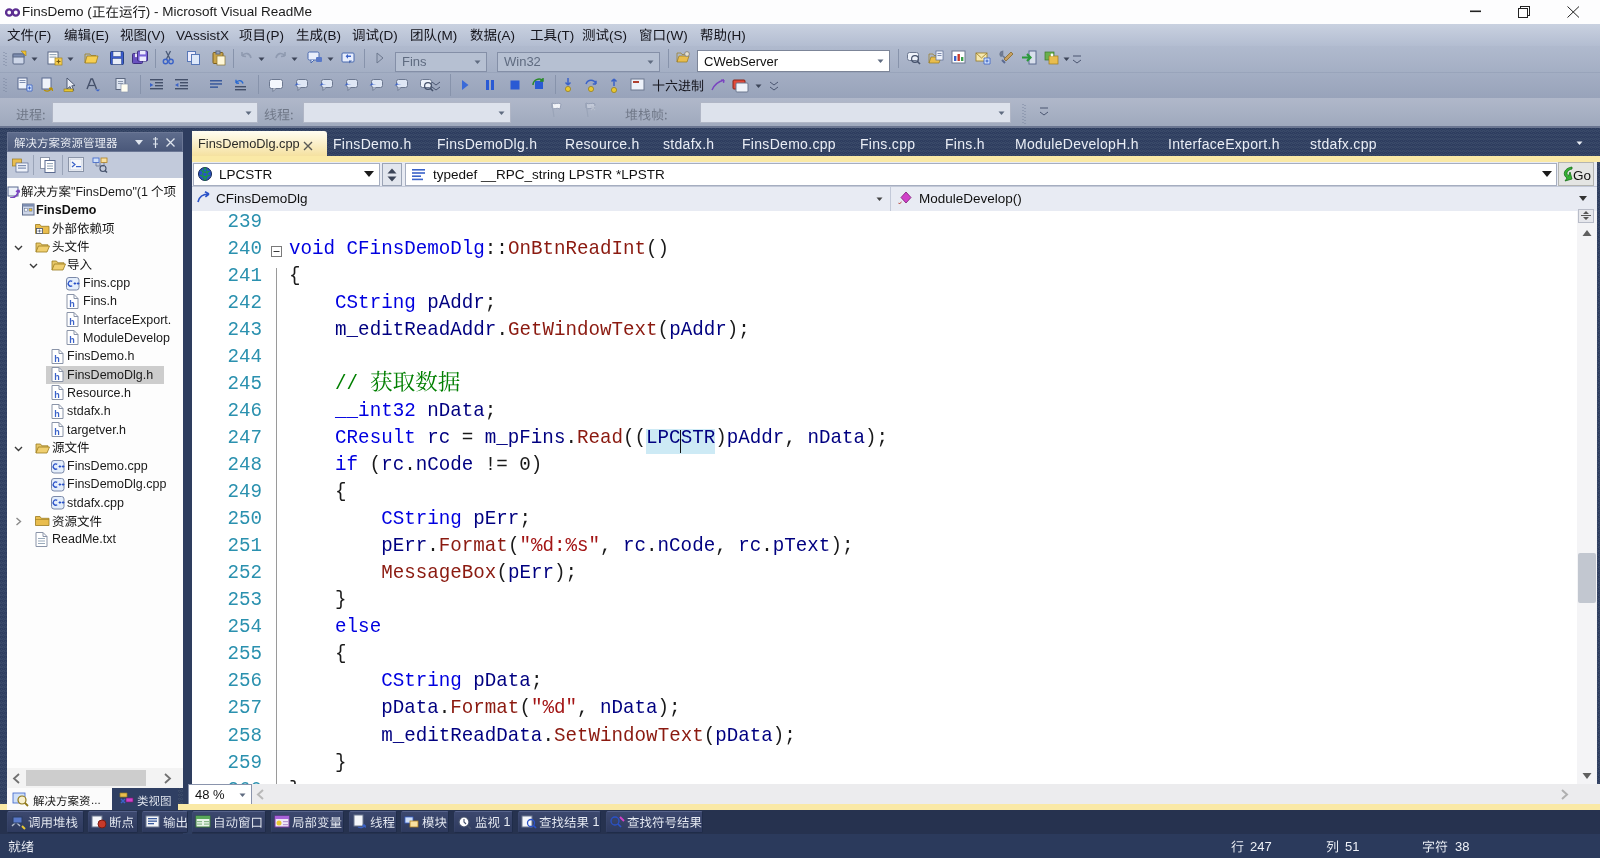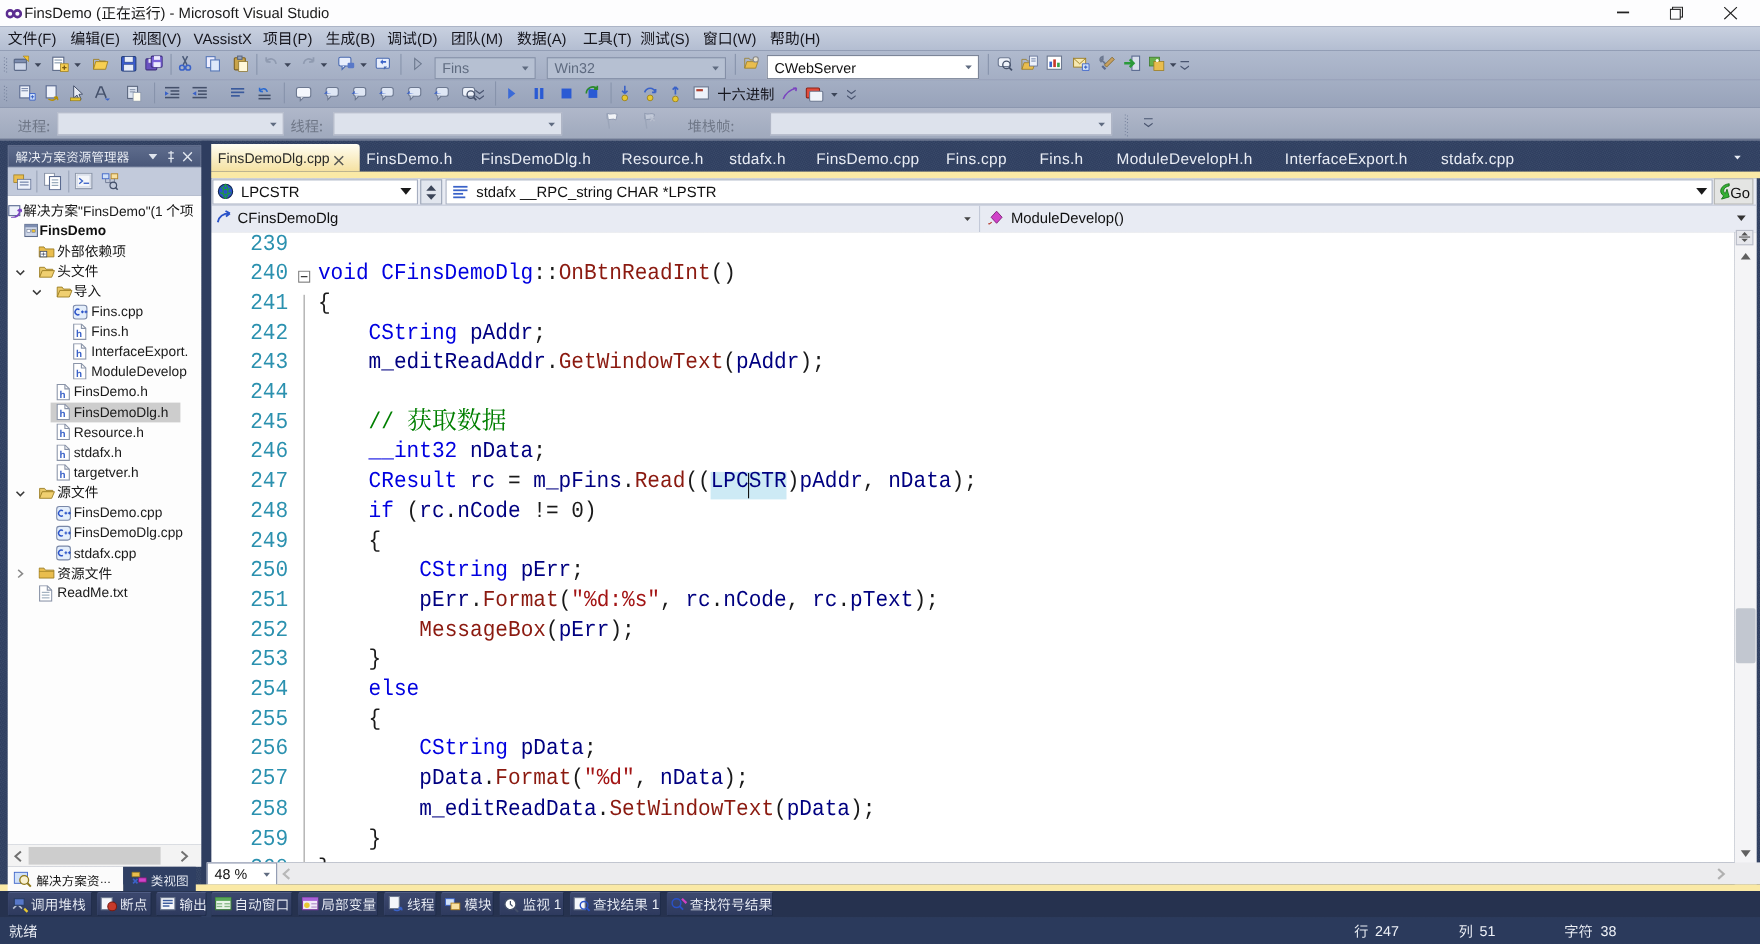--- a/index.html
+++ b/index.html
@@ -105,21 +105,21 @@
         <circle cx="10.8" cy="6.5" r="3.1"></circle>
       </g>
     </svg>
 <div style="position:absolute;left:22.0px;top:5.07px;font:13.50px 'Liberation Sans';line-height:13.50px;color:#1a1a1a;white-space:pre;">FinsDemo (</div>
 <svg style="position:absolute;left:91.8px;top:4.6px;" width="54.00" height="13.50" viewBox="0 -880 4000 1000" fill="#1a1a1a">
       <use href="#q0" x="0"></use>
       <use href="#q1" x="1000"></use>
       <use href="#q2" x="2000"></use>
       <use href="#q3" x="3000"></use>
     </svg>
-<div style="position:absolute;left:145.8px;top:5.07px;font:13.50px 'Liberation Sans';line-height:13.50px;color:#1a1a1a;white-space:pre;">) - Microsoft Visual Studio</div>
+<div style="position:absolute;left:145.8px;top:5.07px;font:13.50px 'Liberation Sans';line-height:13.50px;color:#1a1a1a;white-space:pre;">) - Microsoft Visual ReadMe</div>
 <svg style="position:absolute;left:1470px;top:10px;" width="12" height="3" viewBox="0 0 12 3">
       <rect width="11" height="1.6" y="0.5" fill="#222"></rect>
     </svg>
 <svg style="position:absolute;left:1518px;top:6px;" width="13" height="12" viewBox="0 0 13 12">
       <rect x="2.5" y="0.5" width="9" height="9" fill="none" stroke="#222"></rect>
       <rect x="0.5" y="2.5" width="9" height="9" fill="#fdfdfe" stroke="#222"></rect>
     </svg>
 <svg style="position:absolute;left:1567px;top:6px;" width="13" height="12" viewBox="0 0 13 12">
       <path d="M0.5 0.5 L12 11.5 M12 0.5 L0.5 11.5" stroke="#222" fill="none"></path>
     </svg>
@@ -566,21 +566,21 @@
     </svg>
 <div style="position:absolute;left:405px;top:163px;width:1152px;height:23px;background:#fff;border:1px solid #a6aec0;box-sizing:border-box"></div>
 <svg style="position:absolute;left:411px;top:167px;" width="16" height="15" viewBox="0 0 16 15">
       <g fill="#3a62c8">
         <rect x="1" y="2" width="13" height="1.6"></rect>
         <rect x="1" y="5.2" width="13" height="1.6"></rect>
         <rect x="1" y="8.4" width="9" height="1.6"></rect>
         <rect x="1" y="11.6" width="11" height="1.6"></rect>
       </g>
     </svg>
-<div style="position:absolute;left:433.0px;top:168.07px;font:13.50px 'Liberation Sans';line-height:13.50px;color:#101010;white-space:pre;">stdafx __RPC_string CHAR *LPSTR</div>
+<div style="position:absolute;left:433.0px;top:168.07px;font:13.50px 'Liberation Sans';line-height:13.50px;color:#101010;white-space:pre;">typedef __RPC_string LPSTR *LPSTR</div>
 <svg style="position:absolute;left:1541px;top:170px;" width="12" height="8" viewBox="0 0 12 8">
       <path d="M1 1 L6 7 L11 1z" fill="#1a1a1a"></path>
     </svg>
 <div style="position:absolute;left:1558px;top:162px;width:36px;height:24px;background:#e4e5e3;border:1px solid #b4b5b2;box-sizing:border-box"></div>
 <svg style="position:absolute;left:1559px;top:164px;" width="16" height="20" viewBox="0 0 16 20">
       <path d="M13 3 C5 4 3 11 8 14 L6 17 L13 15 L11 8 L9.5 12 C6.5 10 8 6 13 5Z" fill="#35b234" stroke="#157015" stroke-width=".8"></path>
     </svg>
 <div style="position:absolute;left:1573.0px;top:169.07px;font:13.50px 'Liberation Sans';line-height:13.50px;color:#101010;white-space:pre;">Go</div>
 <div style="position:absolute;left:192px;top:186px;width:1405px;height:1px;background:#c3c9d8"></div>
 <svg style="position:absolute;left:197px;top:191px;" width="15" height="13" viewBox="0 0 15 13">

